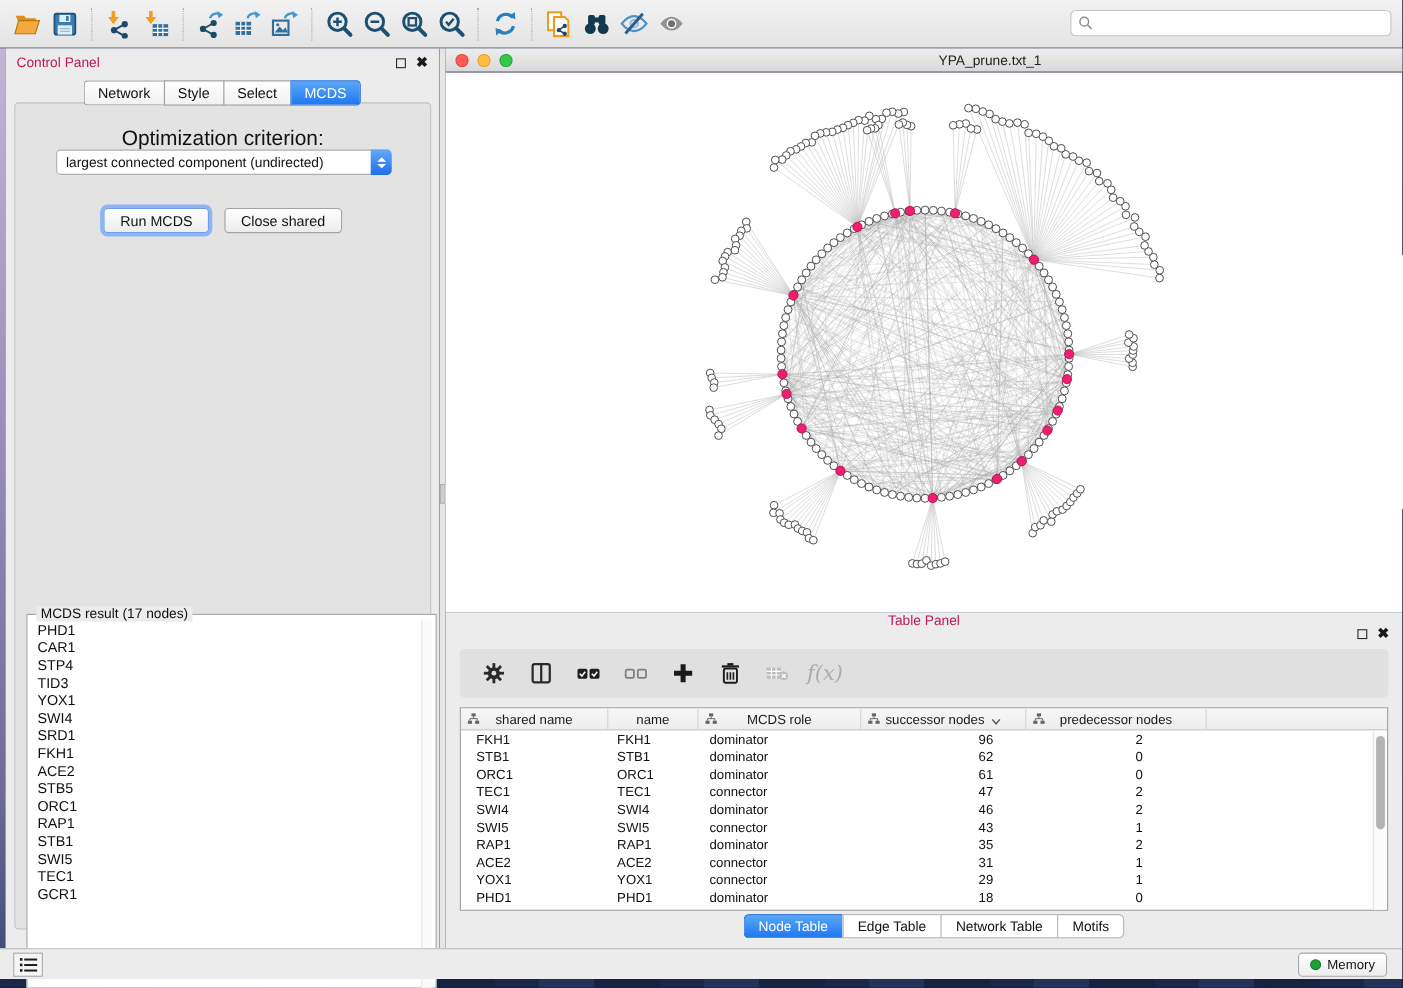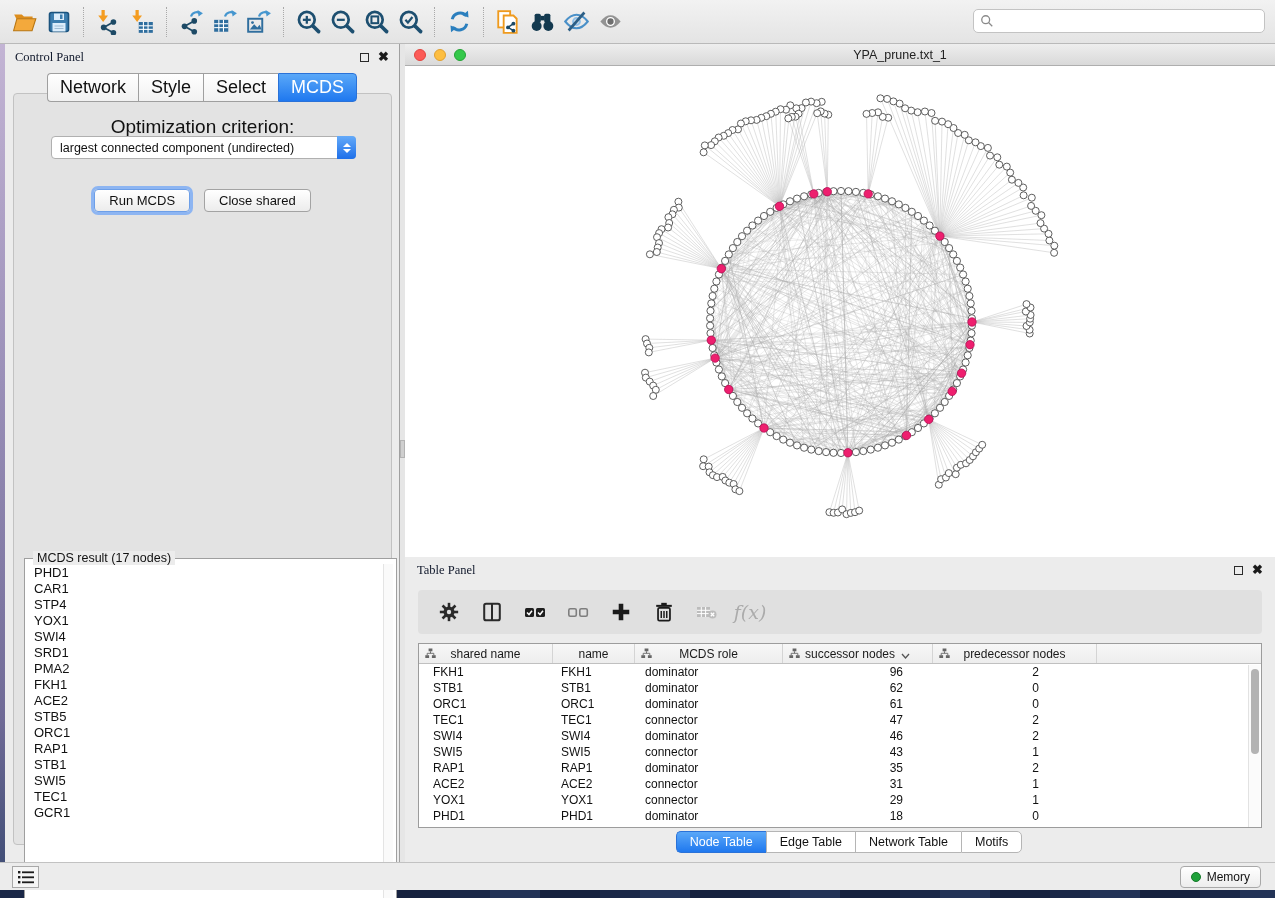--- a/index.html
+++ b/index.html
@@ -21,26 +21,26 @@
   .search-wrap { position:absolute; left:973px; top:9px; width:292px; height:24px;
     background:#fff; border:1px solid #c3c3c3; border-radius:5px;
     display:flex; align-items:center; padding:0 6px; }
   .search-wrap input { border:none; outline:none; flex:1; font-size:12px; margin-left:5px;
     font-family:"Liberation Sans",sans-serif; background:transparent; }
 
   
   .control-panel { position:absolute; left:5px; top:44px; width:395px; height:818px;
     background:#ececec; border-right:1px solid #a0a0a0; }
   .cp-titlebar { height:26px; display:flex; align-items:center; padding:0 10px; }
-  .panel-title { font-size:12.5px; color:#0f172a;font-family:Liberation Serif, serif; }
+  .panel-title { font-size:12.5px; color:#be185d; }
   .win-icons { margin-left:auto; display:flex; align-items:center; gap:9px; }
   .float-ico { width:9px; height:9px; border:1.6px solid #2a2a2a; }
   .close-ico { font-size:13px; font-weight:bold; color:#1a1a1a; line-height:10px; }
   .cp-tabs { position:absolute; left:0; top:29px; width:100%; display:flex; justify-content:center; z-index:3; }
-  .ctab { font-size:18px; padding:3px 12px; background:linear-gradient(#ffffff,#f1f1f1);
+  .ctab { font-size:13px; padding:3px 12px; background:linear-gradient(#ffffff,#f1f1f1);
     border:1px solid #9f9f9f; border-right:none; color:#111; }
   .ctab:first-child { border-radius:4px 0 0 4px; }
   .ctab:last-child { border-right:1px solid #9f9f9f; border-radius:0 4px 4px 0; }
   .ctab.active { background:linear-gradient(#5aa8f8,#1f78ef); color:#fff; border-color:#2a72d8; }
   .cp-content { position:absolute; left:8px; top:49px; width:379px; height:752px;
     background:#e3e3e3; border:1px solid #c2c2c2; border-radius:4px; }
   .opt-label { text-align:center; font-size:19px; color:#111; margin-top:22px; }
   .dropdown { position:absolute; left:37px; top:42px; width:305px; height:23px; background:#fff;
     border:1px solid #b0b0b0; border-radius:4px; display:flex; align-items:center; }
   .dropdown .dd-text { font-size:12.5px; padding-left:8px; color:#111; flex:1; white-space:nowrap; }
@@ -74,21 +74,21 @@
   .lights { display:flex; gap:8px; margin-left:9px; }
   .light { width:12px; height:12px; border-radius:50%; }
   .light.red { background:#fc5b57; border:1px solid #e2443f; }
   .light.yellow { background:#fdbe41; border:1px solid #e0a030; }
   .light.green { background:#34c84a; border:1px solid #23a336; }
   .nw-title { position:absolute; left:0; right:0; text-align:center; font-size:12.5px; color:#222; }
   .nw-canvas { width:870px; height:491px; background:#fff; display:block; }
 
   
   .table-panel { position:absolute; left:405px; top:557px; width:870px; height:305px; background:#ececec; }
-  .tp-titlebar { height:26px; display:flex; align-items:center; padding:0 12px; }
+  .tp-titlebar { height:26px; display:flex; align-items:center; padding:0 12px;flex-direction:column; }
   .tp-toolbar { position:absolute; left:13px; top:33px; width:844px; height:44px;
     background:#e0e0e0; border-radius:4px; display:flex; align-items:center; gap:13px; padding-left:16px; }
   .tp-tool { width:30px; height:30px; display:flex; align-items:center; justify-content:center; }
   .fx { font-family:"DejaVu Serif", serif; font-style:italic; font-size:19px; color:#ababab; }
   .node-table { position:absolute; left:13px; top:86px; width:844px; height:185px;
     background:#fff; border:1px solid #9c9c9c; overflow:hidden; }
   .nt-header { display:flex; height:20px; background:linear-gradient(#f7f7f7,#ededed);
     border-bottom:1px solid #c0c0c0; }
   .th { position:relative; display:flex; align-items:center; justify-content:center;
     font-size:12px; color:#1a1a1a; border-right:1px solid #d4d4d4; }
@@ -305,24 +305,24 @@
       <div class="btn-row">
         <button class="mac-btn focused">Run MCDS</button>
         <button class="mac-btn">Close shared</button>
       </div>
       <div class="mcds-box">
         <span class="mcds-legend">MCDS result (17 nodes)</span>
         <div class="mcds-list">
             <div class="mcds-item">PHD1</div>
             <div class="mcds-item">CAR1</div>
             <div class="mcds-item">STP4</div>
+            <div class="mcds-item">TID3</div>
             <div class="mcds-item">YOX1</div>
             <div class="mcds-item">SWI4</div>
             <div class="mcds-item">SRD1</div>
-            <div class="mcds-item">PMA2</div>
             <div class="mcds-item">FKH1</div>
             <div class="mcds-item">ACE2</div>
             <div class="mcds-item">STB5</div>
             <div class="mcds-item">ORC1</div>
             <div class="mcds-item">RAP1</div>
             <div class="mcds-item">STB1</div>
             <div class="mcds-item">SWI5</div>
             <div class="mcds-item">TEC1</div>
             <div class="mcds-item">GCR1</div>
           </div>

